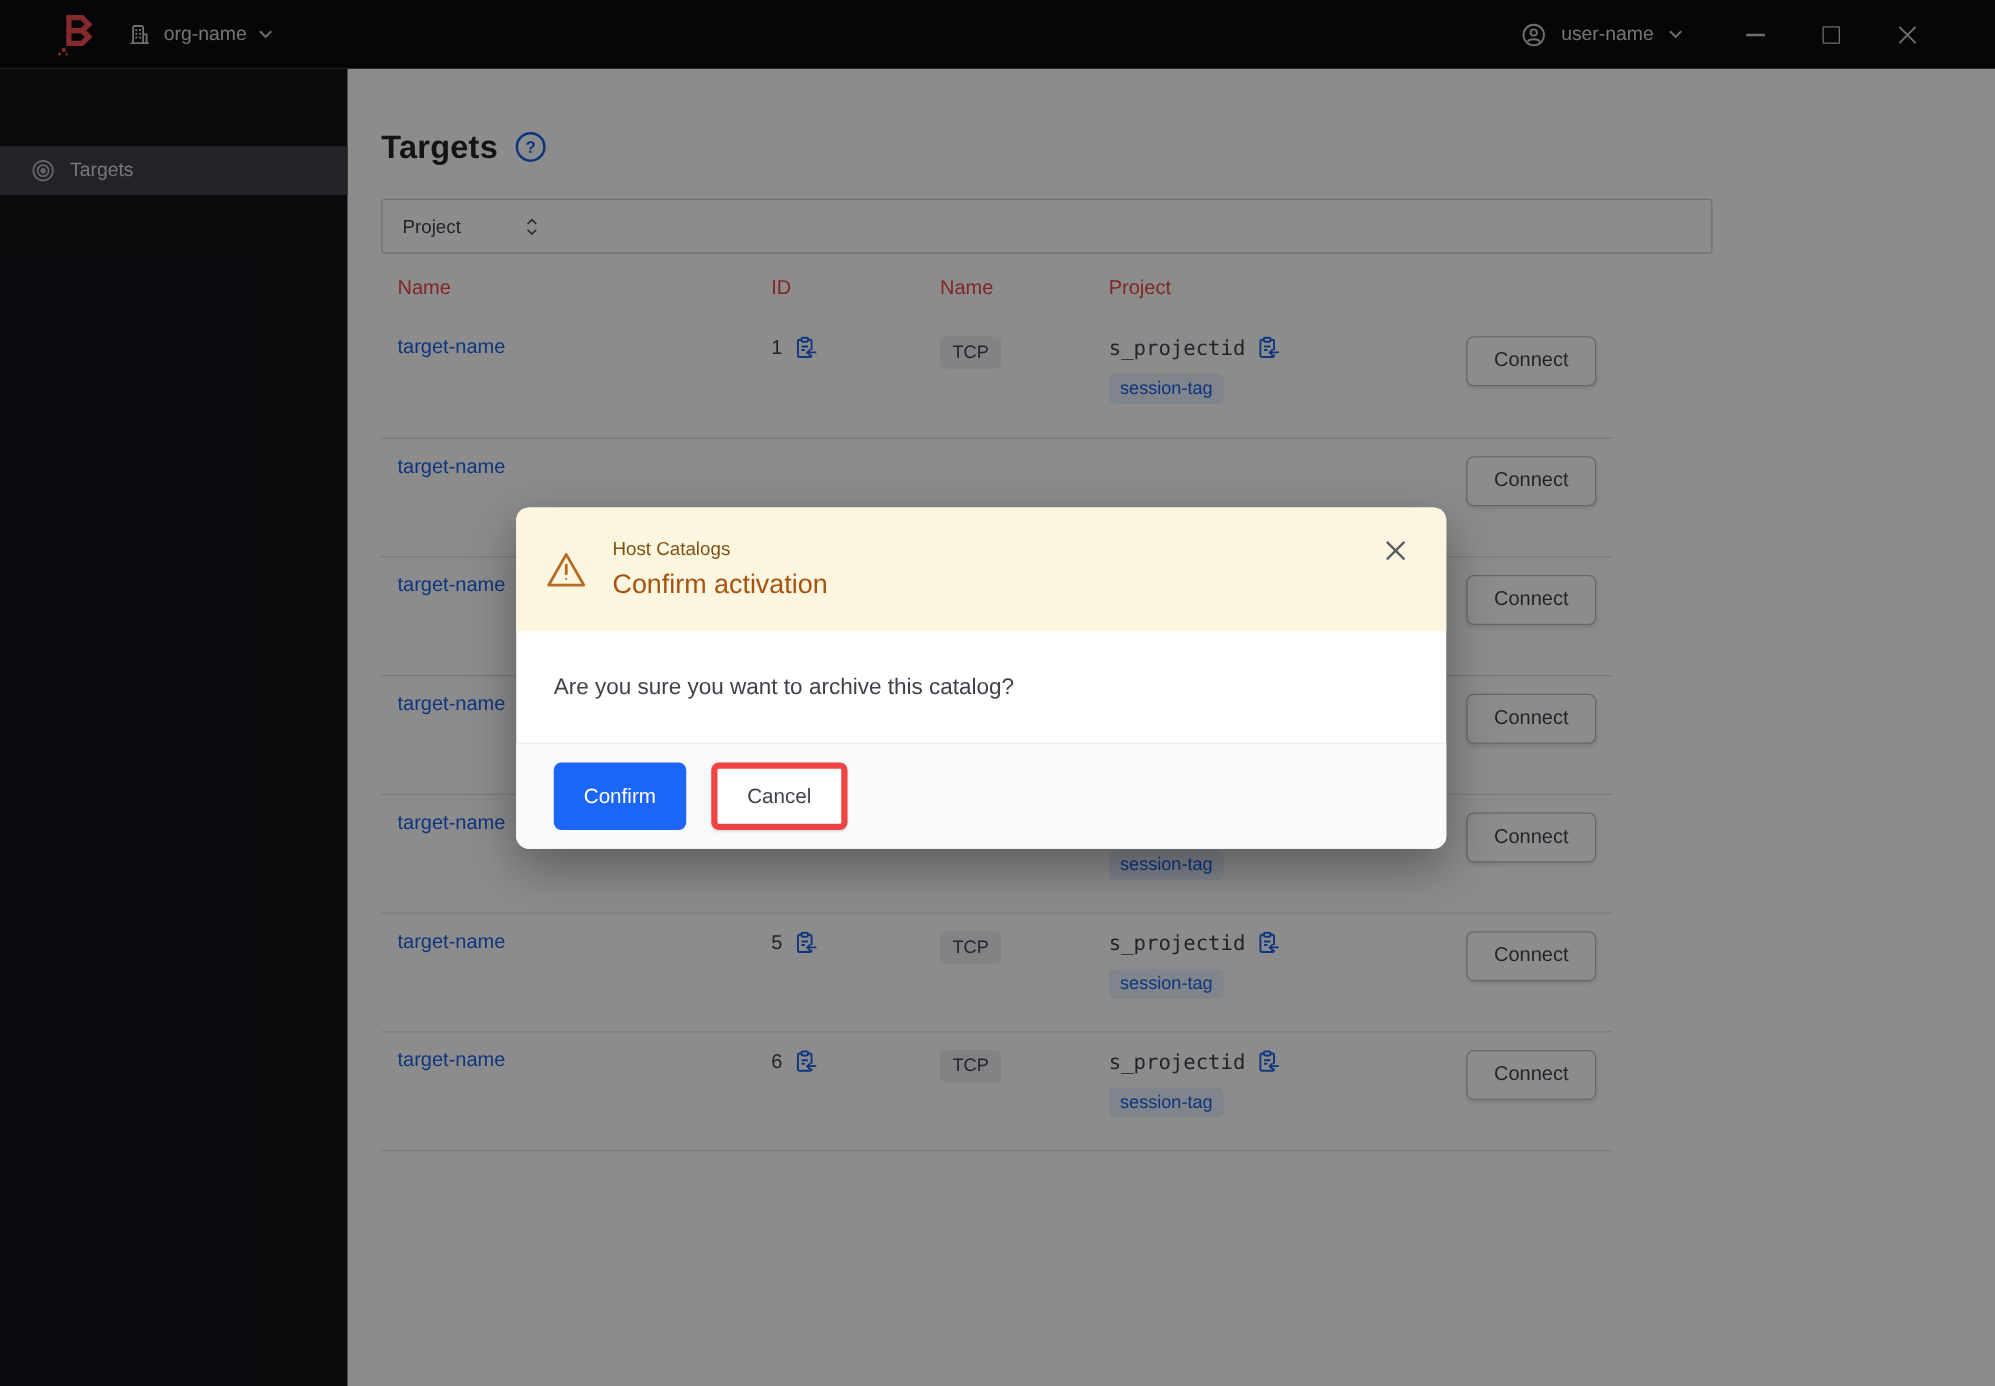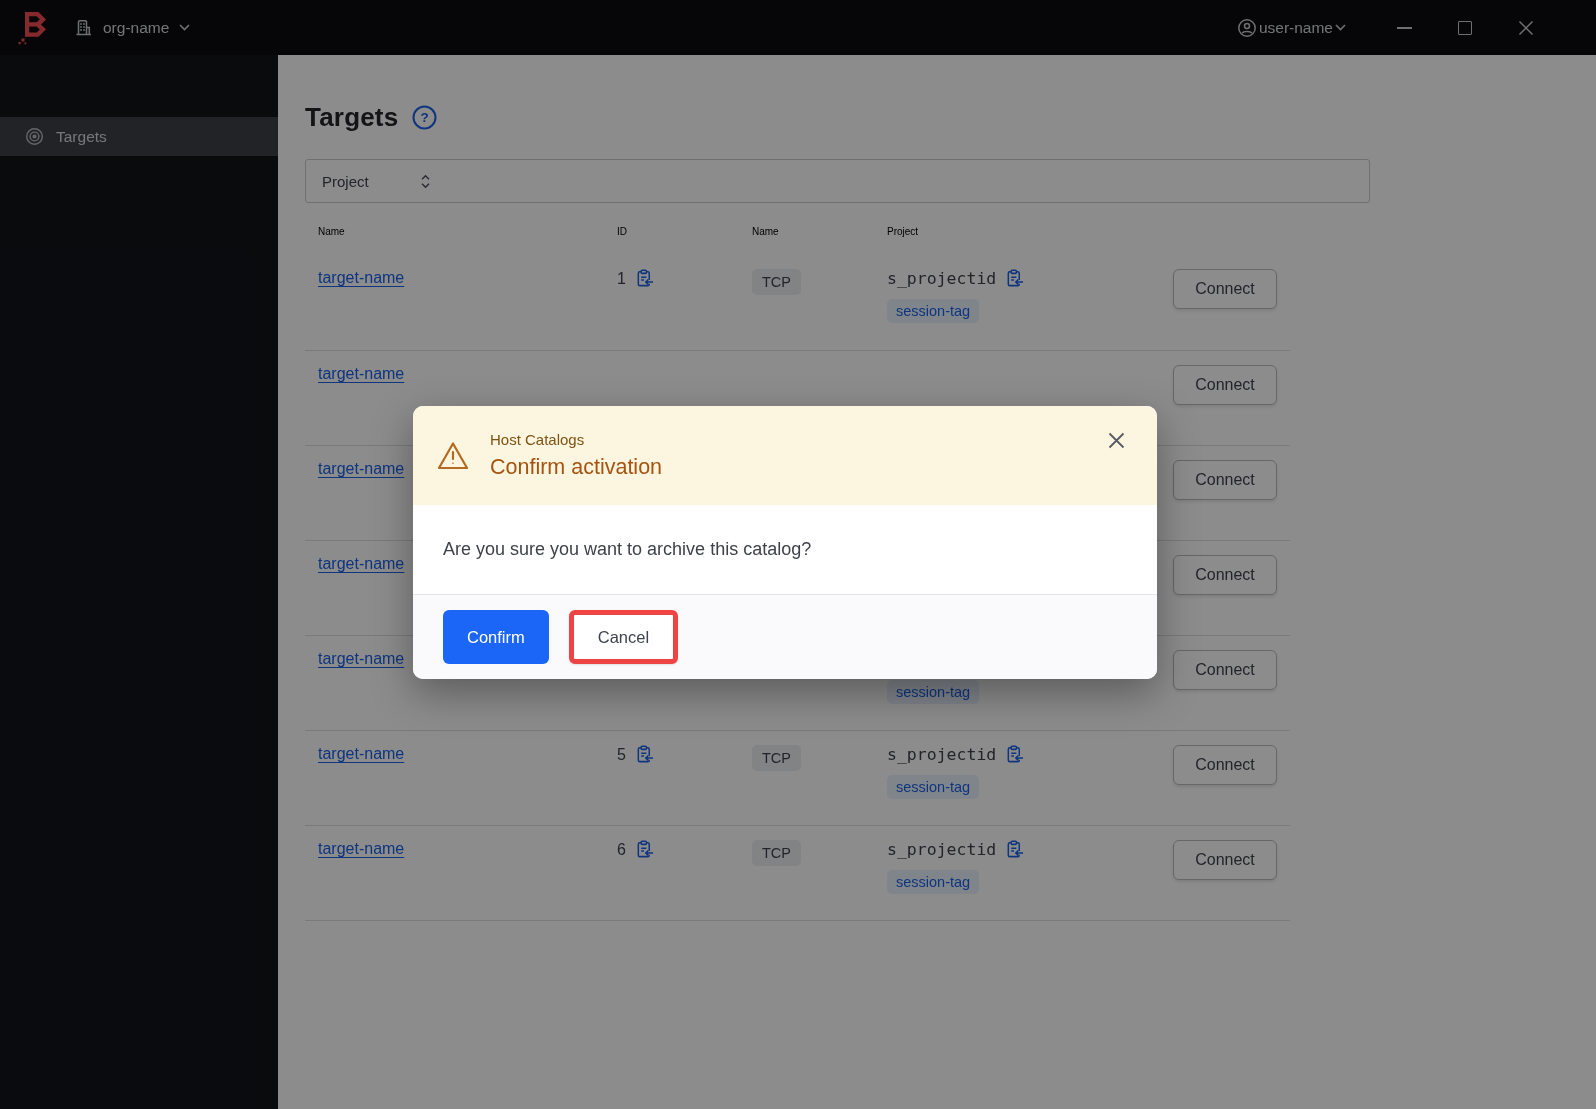--- a/index.html
+++ b/index.html
@@ -7,25 +7,25 @@
   body {
     width: 1596px; height: 1109px; position: relative; overflow: hidden;
     font-family: "Liberation Sans", sans-serif; background: #ffffff;
   }
 
   
   .titlebar {
     position:absolute; top:0; left:0; width:1596px; height:55px;
     background:#0b0c10; display:flex; align-items:center; z-index:5;
   }
-  .tb-left { display:flex; align-items:center; padding-left:16px;text-align:center; }
+  .tb-left { display:flex; align-items:center; padding-left:44px;text-align:center; }
   .org-switcher { display:flex; align-items:center; margin-left:24px; gap:10px; cursor:pointer; }
   .org-switcher span, .user-menu span { color:#d4d5d9; font-size:15.5px; }
   .tb-right { margin-left:auto; display:flex; align-items:center; padding-right:62px; }
-  .user-menu { display:flex; align-items:center; gap:2px; cursor:pointer; }
+  .user-menu { display:flex; align-items:center; gap:12px; cursor:pointer; }
   .win-controls { display:flex; align-items:center; gap:45px; margin-left:50px; }
   .wc { width:16px; height:16px; display:flex; align-items:center; justify-content:center; cursor:pointer; }
   .wc-min  { width:15px; height:2px; background:#c9cacd; }
   .wc-max  { width:14px; height:14px; border:1.5px solid #c9cacd; border-radius:1px; }
 
   
   .sidebar {
     position:absolute; top:55px; left:0; width:278px; bottom:0;
     background:#131419; z-index:1;
   }
@@ -48,30 +48,30 @@
 
   .filterbar {
     margin-top:26px; width:1065px; height:44px;
     border:1px solid #c9ccd2; border-radius:3px;
     display:flex; align-items:center; padding-left:16px;
     font-size:15px; color:#3f434c; cursor:pointer;
   }
   .filterbar .sort-glyph { margin-left:50px; display:inline-flex; }
 
   .table { width:985px; margin-top:4px; border-bottom:1px solid #dcdee2; }
-  .thead { display:flex; height:48px; align-items:center; color:#000000; font-size:10px; }
+  .thead { display:flex; height:48px; align-items:center; color:#ef4444; font-size:16px; }
   .col-name { width:299px; padding-left:13px; }
   .col-id { width:135px; padding-left:13px; }
   .col-type { width:135px; padding-left:13px; }
   .col-project { flex:1; padding-left:13px; }
   .col-action { width:117px; display:flex; justify-content:flex-end; padding-right:13px; }
 
   .row { display:flex; min-height:95px; padding-top:14px; align-items:flex-start; }
   .row + .row { border-top:1px solid #dcdee2; }
-  .target-link { color:#1c61e7; font-size:16px; text-decoration:underline; text-underline-offset:3px; cursor:pointer; }
+  .target-link { color:#1c61e7; font-size:16px; text-underline-offset:3px; cursor:pointer; }
   .id-wrap, .proj-line { display:flex; align-items:center; gap:9px; }
   .id-text, .proj-code { font-size:16px; color:#3f434c; }
   .proj-code { font-family:"DejaVu Sans Mono", monospace; font-size:16.5px; }
   .copy-icon { cursor:pointer; display:inline-flex; }
   .type-badge {
     display:inline-block; background:#eceef2; border-radius:5px;
     padding:5px 10px; font-size:14.5px; color:#3f434c;
   }
   .tag-badge {
     display:inline-block; margin-top:11px; background:#e9f1fd; color:#1c61e7;

